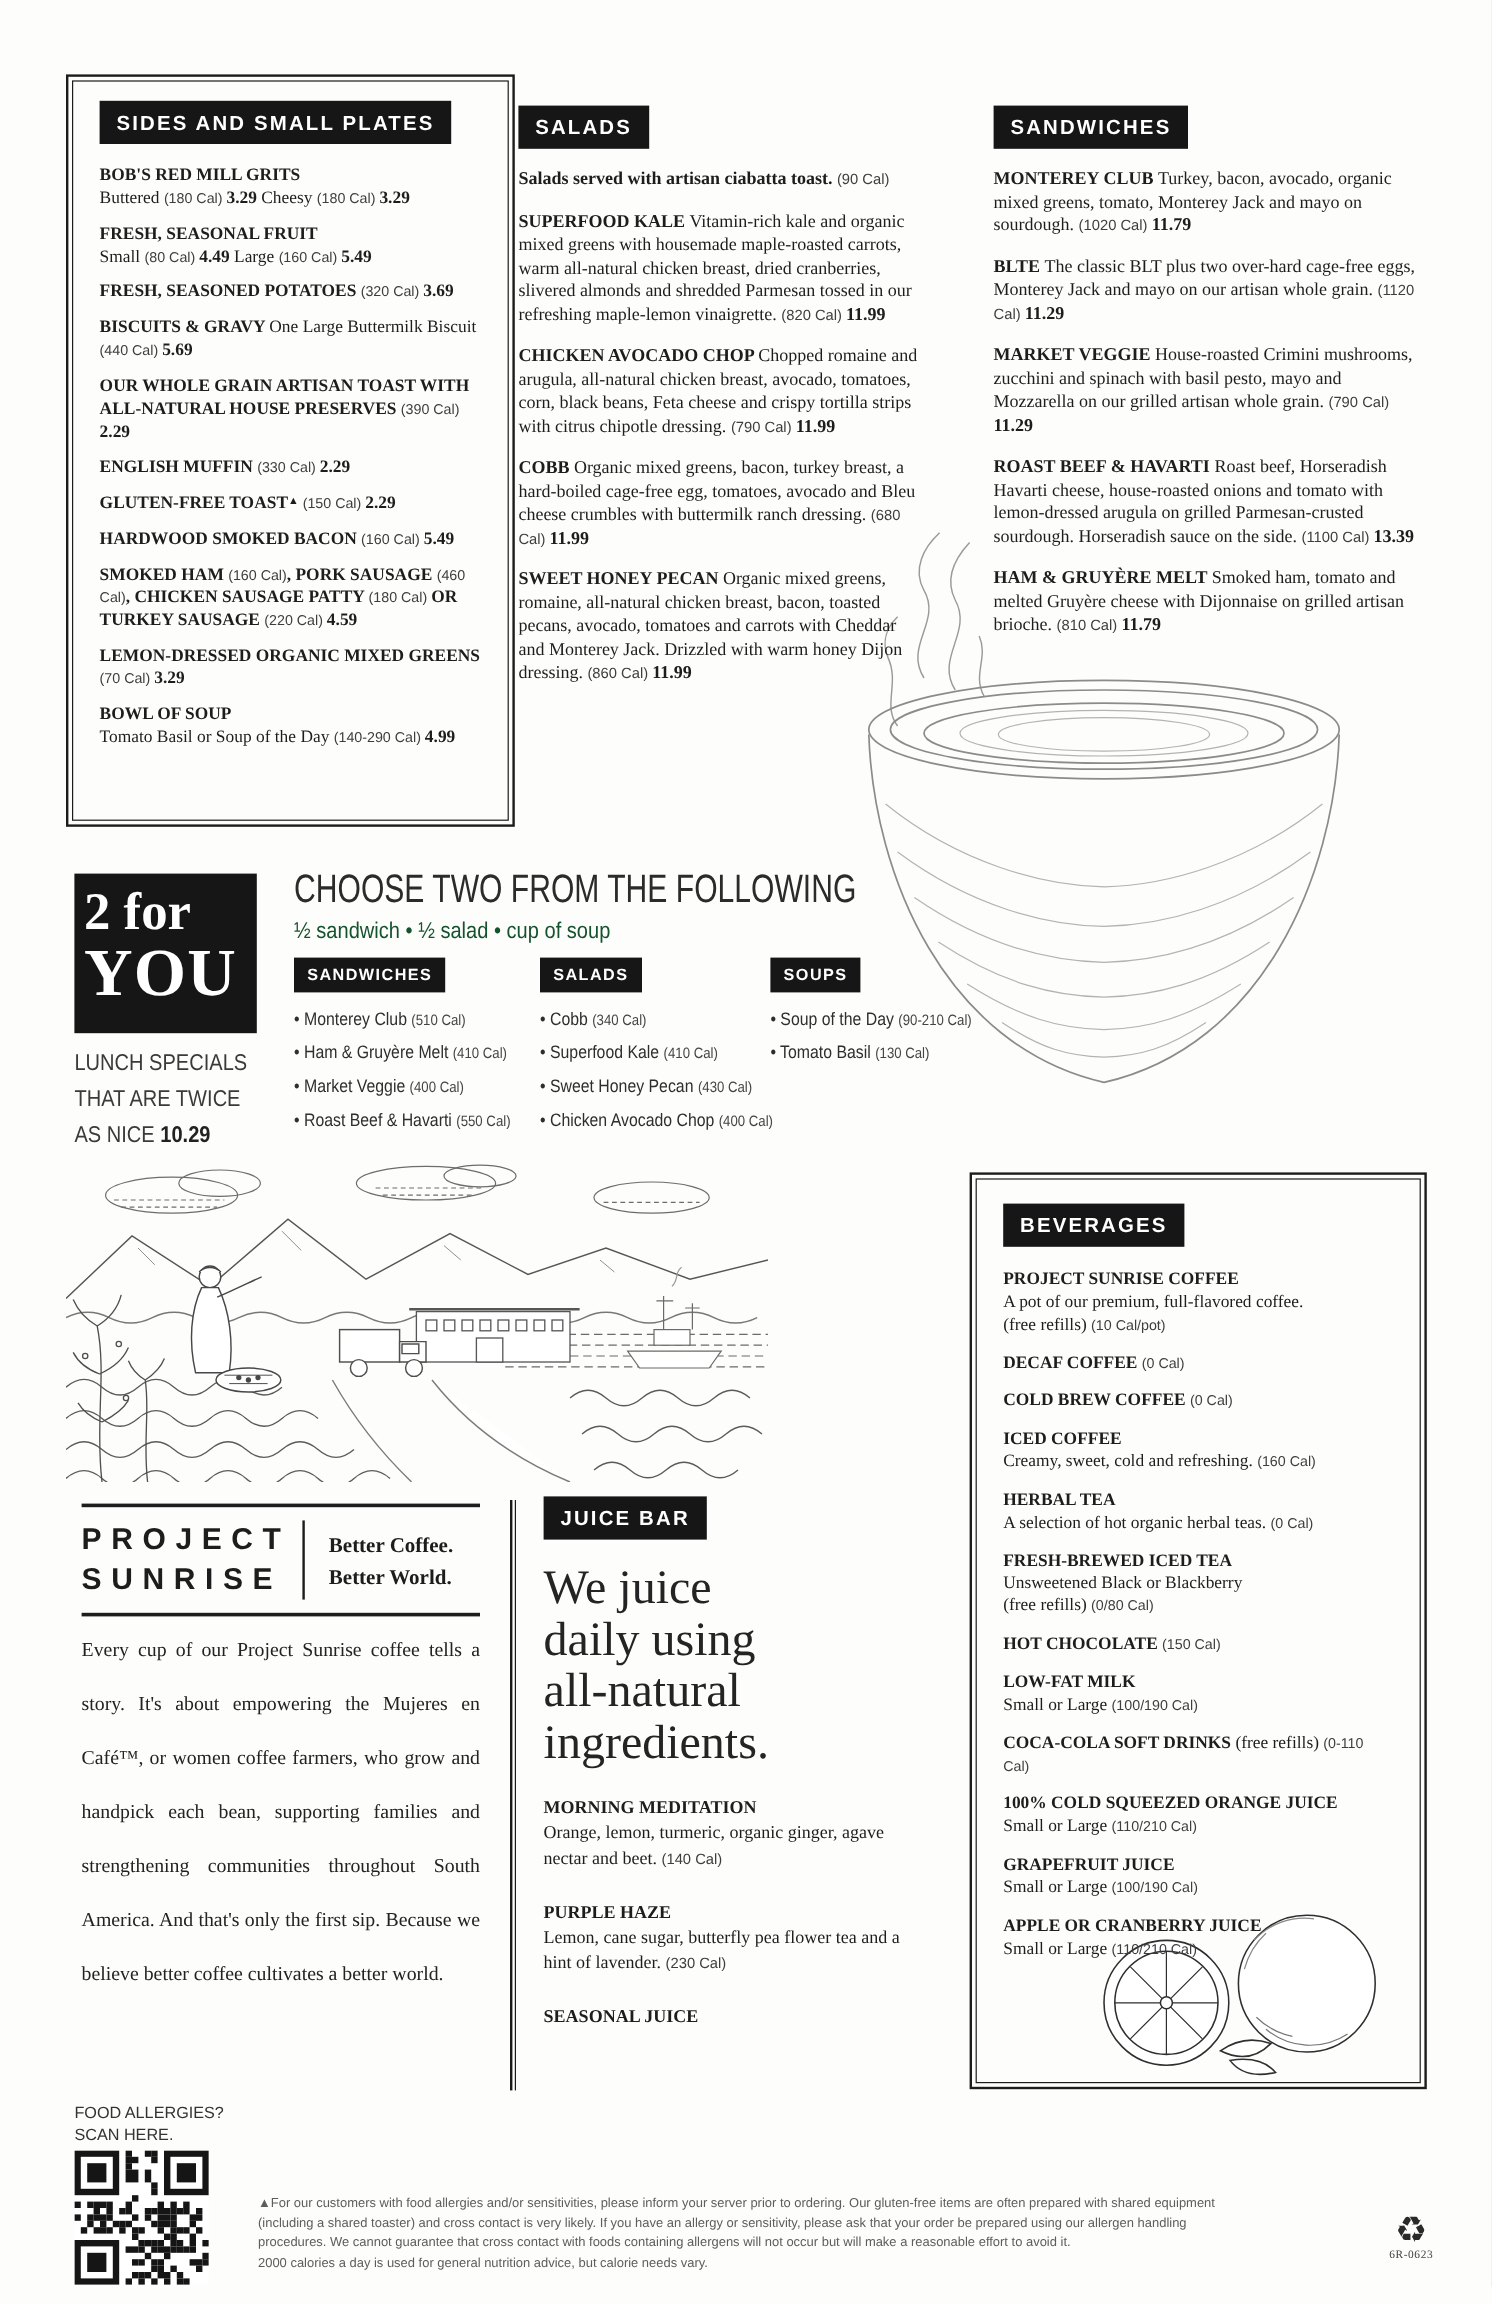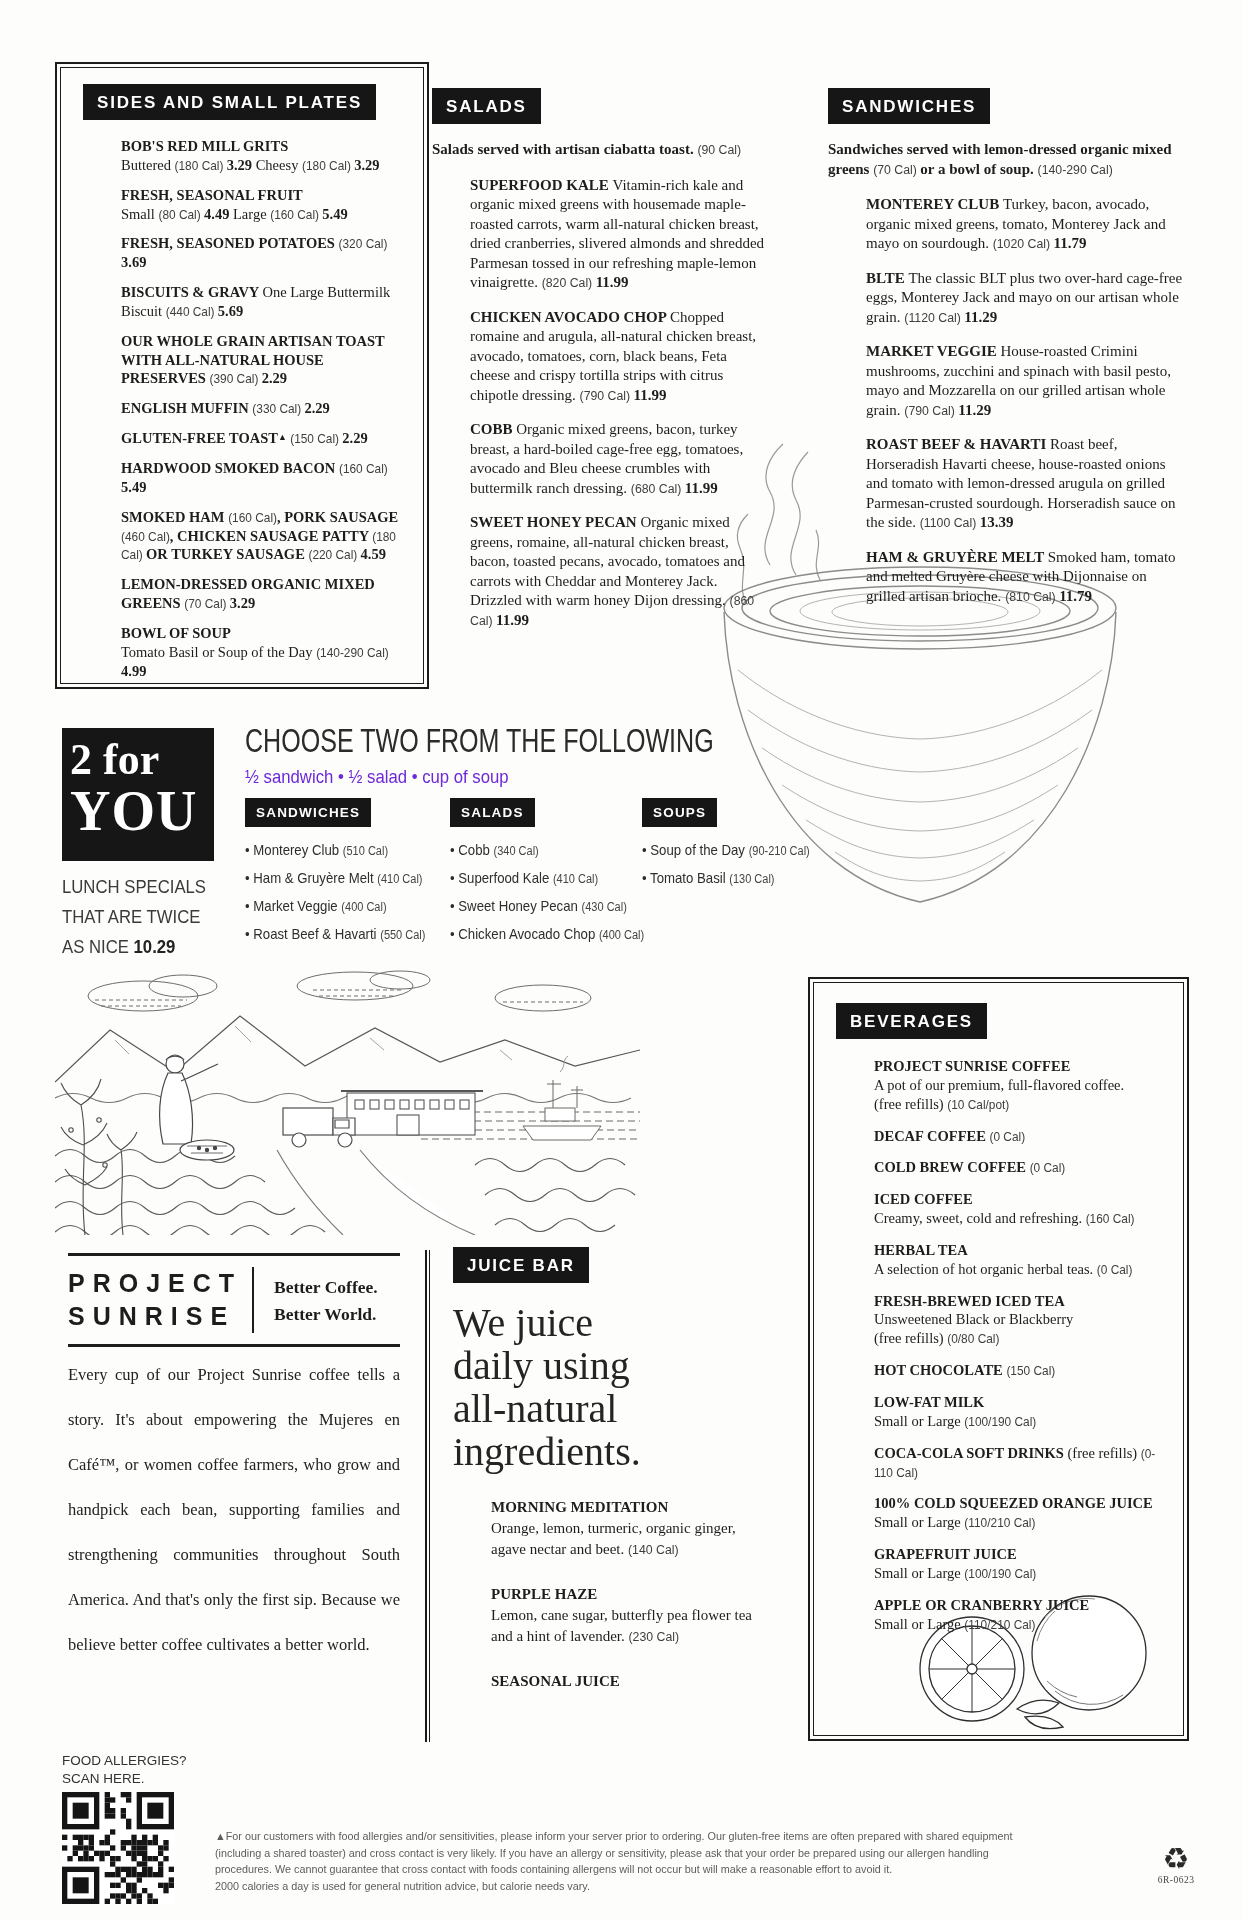--- a/index.html
+++ b/index.html
@@ -6,21 +6,21 @@
   #page{position:relative;width:1243px;height:1920px;background:#fdfdfb;margin:0 auto;overflow:hidden;
         font-family:"Liberation Serif",serif;color:#1d1d1d;}
   
   .badge{display:inline-block;background:#161616;color:#ffffff;
          font-family:"Liberation Sans",sans-serif;font-weight:bold;
          letter-spacing:1.8px;padding:10px 14px 9px;font-size:17px;line-height:1;}
   .badge.tiny{font-size:13.5px;padding:8px 11px 7px;letter-spacing:1.2px;}
   .sg-b,.sg-p{font-weight:700;}
   .sg-c{font-family:"Liberation Sans",sans-serif;font-size:0.82em;color:#3e3e3e;}
   .sg-tri{font-size:0.62em;position:relative;top:-3px;}
-  .menu-item{margin-bottom:11px;margin-left:38px;}
+  .menu-item{margin-bottom:11px;}
   .abs{position:absolute;}
   .cnd{display:inline-block;transform:scaleX(0.88);transform-origin:left top;white-space:nowrap;}
   
   .dbox{position:absolute;border:2.5px solid #1c1c1c;background:#fdfdfb;}
   .dbox-inner{position:absolute;inset:3px;border:1px solid #1c1c1c;overflow:hidden;}
   #sides-box{left:55px;top:62px;width:370px;height:623px;z-index:3;}
   #sides-box .dbox-inner{padding:16px 22px;}
   #sides-box .menu-item{font-size:14.5px;line-height:1.3;}
   #sides-box .badge{margin-bottom:17px;}
   
@@ -35,21 +35,21 @@
            padding:10px 0 0 8px;box-sizing:border-box;}
   .tfy-l1{font-size:44px;line-height:44px;font-weight:700;}
   .tfy-l2{font-size:56px;line-height:58px;font-weight:700;letter-spacing:1px;}
   #tfy-tagline{left:62px;top:872px;width:200px;z-index:3;
                font-family:"Liberation Sans",sans-serif;font-size:19px;line-height:30px;color:#3a3a3a;}
   .tfy-price{font-weight:bold;color:#222;}
   #tfy-headline{left:245px;top:722px;z-index:3;font-family:"Liberation Sans",sans-serif;
                 font-size:33px;color:#2b2b2b;}
   #tfy-headline .cnd{transform:scaleX(0.76);}
   #tfy-subline{left:245px;top:766px;z-index:3;font-family:"Liberation Sans",sans-serif;
-               font-size:19px;color:#6d28d9;}
+               font-size:19px;color:#14532d;}
   #tfy-cols{left:245px;top:798px;width:620px;height:165px;z-index:3;}
   .tfy-col{position:absolute;top:0;}
   .b-rows{margin-top:14px;}
   .b-row{white-space:nowrap;transform:scaleX(0.88);transform-origin:left top;
          font-family:"Liberation Sans",sans-serif;font-size:15px;color:#2e2e2e;margin-bottom:11px;}
   .bi-cal{font-size:12.5px;color:#444;}
   
   #bev-box{left:808px;top:977px;width:377px;height:760px;z-index:3;}
   #bev-box .dbox-inner{padding:20px 22px;}
   #bev-box .badge{margin-bottom:18px;}
@@ -207,21 +207,20 @@
     <div>
         <div class="menu-item"><span class="sg-b">SUPERFOOD KALE  </span><span class="sg-r">Vitamin-rich kale and organic mixed greens with housemade maple-roasted carrots, warm all-natural chicken breast, dried cranberries, slivered almonds and shredded Parmesan tossed in our refreshing maple-lemon vinaigrette. </span><span class="sg-c">(820 Cal) </span><span class="sg-p">11.99</span></div>
         <div class="menu-item"><span class="sg-b">CHICKEN AVOCADO CHOP  </span><span class="sg-r">Chopped romaine and arugula, all-natural chicken breast, avocado, tomatoes, corn, black beans, Feta cheese and crispy tortilla strips with citrus chipotle dressing. </span><span class="sg-c">(790 Cal) </span><span class="sg-p">11.99</span></div>
         <div class="menu-item"><span class="sg-b">COBB  </span><span class="sg-r">Organic mixed greens, bacon, turkey breast, a hard-boiled cage-free egg, tomatoes, avocado and Bleu cheese crumbles with buttermilk ranch dressing. </span><span class="sg-c">(680 Cal) </span><span class="sg-p">11.99</span></div>
         <div class="menu-item"><span class="sg-b">SWEET HONEY PECAN  </span><span class="sg-r">Organic mixed greens, romaine, all-natural chicken breast, bacon, toasted pecans, avocado, tomatoes and carrots with Cheddar and Monterey Jack. Drizzled with warm honey Dijon dressing. </span><span class="sg-c">(860 Cal) </span><span class="sg-p">11.99</span></div>
       </div>
   </div>
 
   <div class="topcol" id="col-sandwiches">
     <div class="badge">SANDWICHES</div>
-    <div class="intro"><span class="sg-b">Sandwiches served with lemon-dressed organic mixed greens </span><span class="sg-c">(70 Cal) </span><span class="sg-b">or a bowl of soup. </span><span class="sg-c">(140-290 Cal)</span></div>
     <div>
         <div class="menu-item"><span class="sg-b">MONTEREY CLUB  </span><span class="sg-r">Turkey, bacon, avocado, organic mixed greens, tomato, Monterey Jack and mayo on sourdough. </span><span class="sg-c">(1020 Cal) </span><span class="sg-p">11.79</span></div>
         <div class="menu-item"><span class="sg-b">BLTE  </span><span class="sg-r">The classic BLT plus two over-hard cage-free eggs, Monterey Jack and mayo on our artisan whole grain. </span><span class="sg-c">(1120 Cal) </span><span class="sg-p">11.29</span></div>
         <div class="menu-item"><span class="sg-b">MARKET VEGGIE  </span><span class="sg-r">House-roasted Crimini mushrooms, zucchini and spinach with basil pesto, mayo and Mozzarella on our grilled artisan whole grain. </span><span class="sg-c">(790 Cal) </span><span class="sg-p">11.29</span></div>
         <div class="menu-item"><span class="sg-b">ROAST BEEF &amp; HAVARTI  </span><span class="sg-r">Roast beef, Horseradish Havarti cheese, house-roasted onions and tomato with lemon-dressed arugula on grilled Parmesan-crusted sourdough. Horseradish sauce on the side. </span><span class="sg-c">(1100 Cal) </span><span class="sg-p">13.39</span></div>
         <div class="menu-item"><span class="sg-b">HAM &amp; GRUYÈRE MELT  </span><span class="sg-r">Smoked ham, tomato and melted Gruyère cheese with Dijonnaise on grilled artisan brioche. </span><span class="sg-c">(810 Cal) </span><span class="sg-p">11.79</span></div>
       </div>
   </div>
 
   <div class="abs" id="tfy-box">

